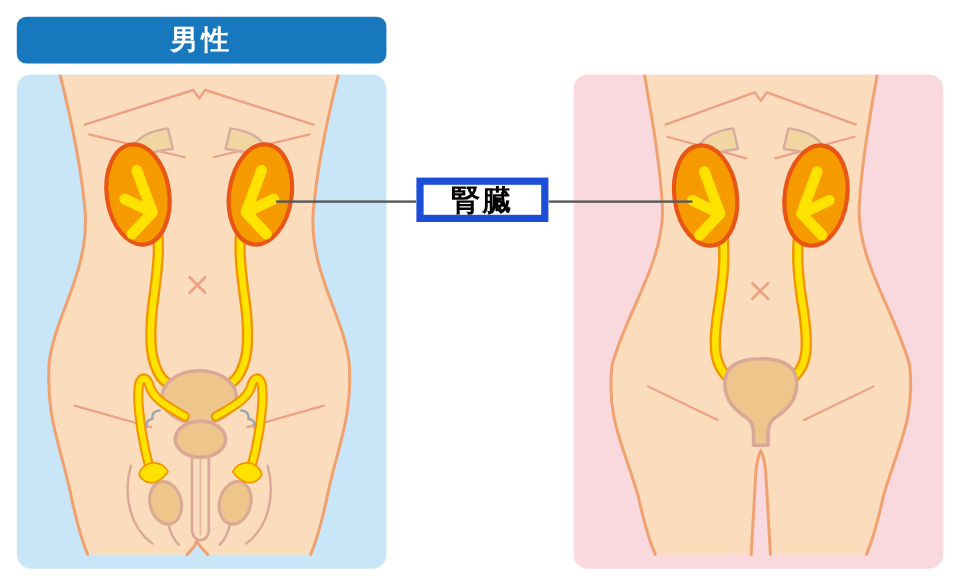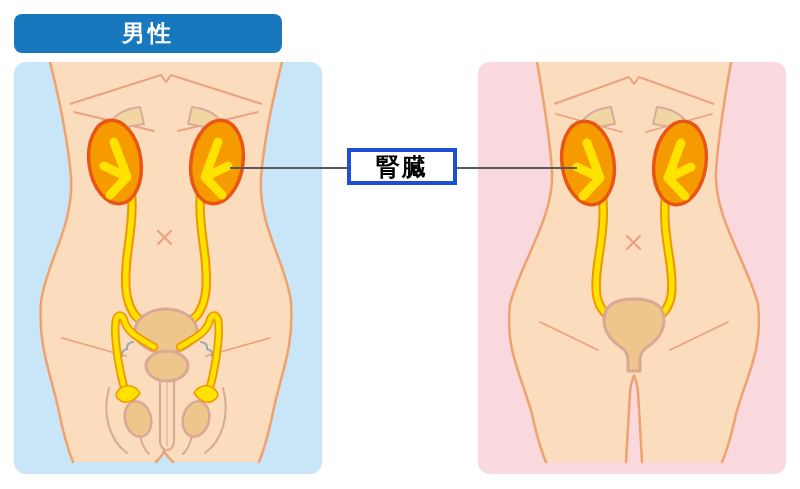--- a/index.html
+++ b/index.html
@@ -2,41 +2,41 @@
 <html><head>
 <meta charset="utf-8">
 <style>
   html,body{margin:0;padding:0;background:#ffffff;}
   body{
     width:800px;height:489px;position:relative;overflow:hidden;
     font-family:"DejaVu Sans","Liberation Sans",sans-serif;
   }
   .canvas{position:absolute;inset:0;}
   .sec-header{
-    position:absolute;top:14px;width:268px;height:39px;
+    position:absolute;top:14px;width:308px;height:39px;
     border-radius:8px;display:flex;align-items:center;justify-content:center;
     color:#ffffff;font-size:23px;font-weight:bold;letter-spacing:3px;
   }
   .sec-header.male{left:14px;background:#1878BE;}
   .sec-header.female{left:478px;background:#EA4440;}
   .panel{
     position:absolute;top:62px;width:308px;height:412px;
     border-radius:12px;overflow:hidden;
   }
   .panel.male{left:14px;background:#C9E6F8;}
   .panel.female{left:478px;background:#FAD9DE;}
   .panel svg{position:absolute;left:0;top:0;}
   .annot-line{
     position:absolute;top:167px;height:2px;background:#595959;
   }
   .annot-line.left{left:230px;width:117px;}
   .annot-line.right{left:457px;width:120px;}
   .annot-box{
     position:absolute;left:347px;top:148px;width:110px;height:37px;
-    background:#ffffff;border:4px solid #1d4ed8;box-sizing:border-box;
+    background:#ffffff;border:6px solid #1d4ed8;box-sizing:border-box;
     display:flex;align-items:center;justify-content:center;
     font-size:24px;font-weight:bold;color:#000000;letter-spacing:2px;
   }
 </style>
 </head>
 <body>
 
 <div class="canvas">
 
   <div class="sec-header male">

